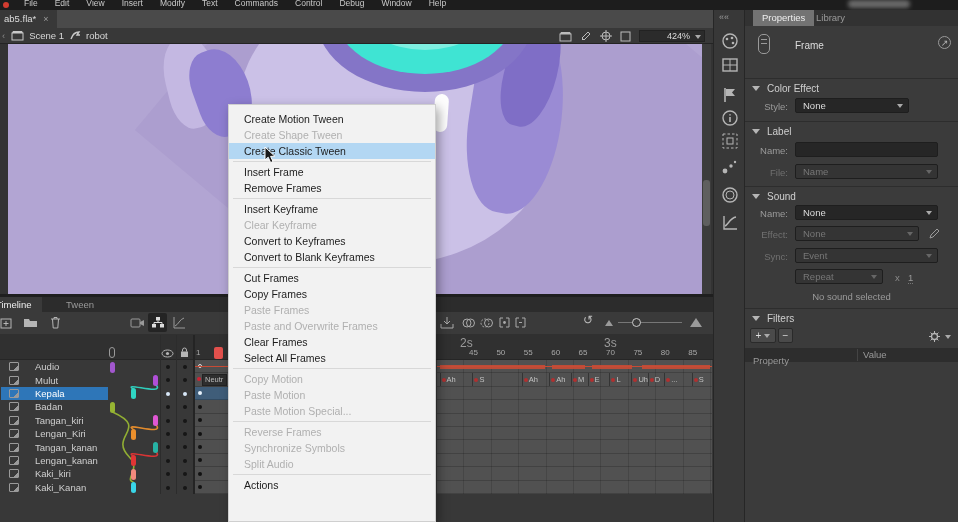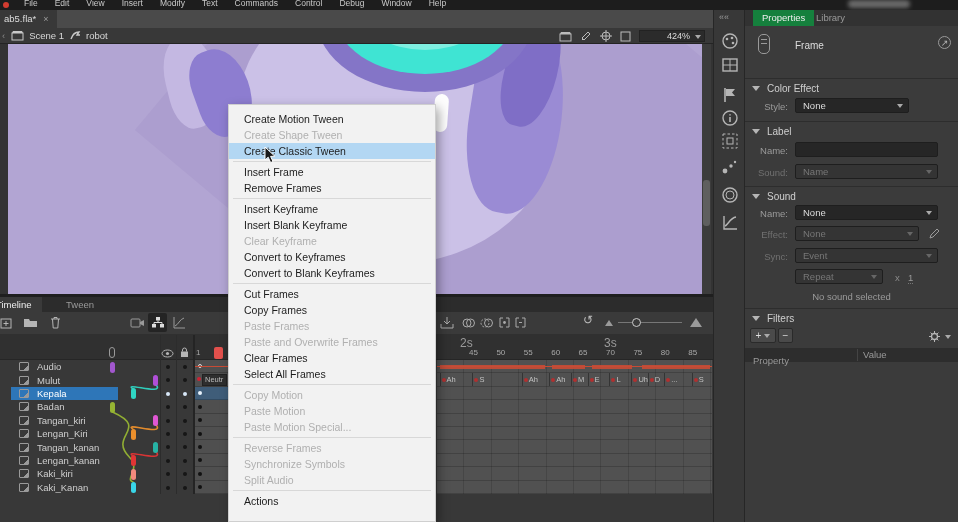--- a/index.html
+++ b/index.html
@@ -44,21 +44,21 @@
   
   .timeline{position:absolute;left:0;top:297px;width:713px;height:225px;background:#383838;border-top:1px solid #222;}
   .tl-tabs{position:absolute;left:0;top:297px;width:713px;height:15px;background:#2c2c2c;}
   .tl-tab{position:absolute;top:0;height:15px;font-size:9.5px;line-height:15px;padding:0 10px;color:#9a9a9a;}
   .tl-tab.active{background:#3a3a3a;color:#eee;}
   .tl-toolbar{position:absolute;left:0;top:312px;width:713px;height:22px;background:#3a3a3a;}
   .tl-head{position:absolute;left:0;top:334px;width:713px;height:26px;background:#303030;border-bottom:1px solid #262626;}
   .ruler-num{position:absolute;top:348px;font-size:8px;color:#a8a8a8;}
   .ruler-sec{position:absolute;top:336px;font-size:12px;color:#9a9a9a;}
   .playhead{position:absolute;left:214px;top:347px;width:9px;height:12px;background:#e2504c;border-radius:2px;}
-  .lrow-name{position:absolute;left:11px;width:107px;display:flex;align-items:center;gap:8px;padding-left:8px;
+  .lrow-name{position:absolute;left:1px;width:107px;display:flex;align-items:center;gap:16px;padding-left:8px;
              color:#cfcfcf;font-size:9.5px;white-space:nowrap;overflow:hidden;}
   .lrow-name.sel{background:#2e76b8;color:#fff;}
   .licon{width:10px;height:9px;border:1px solid #9a9a9a;border-radius:1px;flex:0 0 auto;
          background:linear-gradient(135deg,transparent 70%,#9a9a9a 70%);}
   .ldot{position:absolute;width:4px;height:4px;border-radius:50%;background:#161616;}
   .marker{position:absolute;width:5px;height:11px;border-radius:2.5px;}
   .sliver{position:absolute;left:195px;width:33px;background:#4f4f4f;border-bottom:1px solid rgba(0,0,0,.2);}
   .sliver.sel{background:#3f5d79;}
   .frames-area{position:absolute;left:437px;top:360px;width:275px;height:134px;background:#515151;
     background-image:repeating-linear-gradient(90deg,transparent 0 26.4px,rgba(0,0,0,.14) 26.4px 27.4px);}
@@ -70,21 +70,21 @@
   .tl-empty{position:absolute;left:0;top:494px;width:713px;height:28px;background:#383838;}
   .colline{position:absolute;top:335px;height:159px;width:1px;background:#2c2c2c;}
   .neutr-chip{position:absolute;background:#2e2e2e;color:#bbb;font-size:7.5px;line-height:10px;padding:0 2px;
               border:1px solid #222;white-space:nowrap;overflow:hidden;}
   
   .iconstrip{position:absolute;left:713px;top:10px;width:32px;height:512px;background:#383838;border-left:1px solid #262626;border-right:1px solid #262626;}
   .strip-ic{position:absolute;left:7px;width:18px;height:18px;color:#b5b5b5;}
   .props{position:absolute;left:745px;top:10px;width:213px;height:512px;background:#3b3b3b;}
   .props-tabs{position:absolute;left:745px;top:10px;width:213px;height:16px;background:#323232;}
   .ptab{position:absolute;top:0;height:16px;line-height:16px;font-size:9.5px;padding:0 9px;color:#999;}
-  .ptab.active{background:#15803d;color:#eee;}
+  .ptab.active{background:#737373;color:#eee;}
   .sec-hd{position:absolute;display:flex;gap:7px;align-items:center;color:#cfcfcf;font-size:10px;}
   .tri{width:0;height:0;border-left:4px solid transparent;border-right:4px solid transparent;border-top:5px solid #b5b5b5;}
   .flabel{position:absolute;font-size:9.5px;color:#9a9a9a;text-align:right;width:40px;}
   .flabel.dim{color:#707070;}
   .dd{position:absolute;height:15px;background:#262626;border:1px solid #1e1e1e;border-radius:2px;color:#ddd;
       font-size:9.5px;line-height:13px;padding-left:7px;}
   .dd .chev{position:absolute;right:5px;top:5px;}
   .dd.dim{background:#343434;color:#777;}
   .dd.dim .chev{border-top-color:#666;}
   .divider{position:absolute;left:745px;width:213px;height:1px;background:#2d2d2d;}
@@ -390,21 +390,21 @@
   <span class="flabel" style="left:748px;top:101px;">Style:</span>
   <div class="dd" style="left:795px;top:98px;width:114px;"><span>None</span><span class="chev"></span></div>
 
   <div class="divider" style="top:121px;"></div>
   <div class="sec-hd" style="left:752px;top:126px;">
       <span class="tri"></span>
       <span>Label</span>
     </div>
   <span class="flabel" style="left:748px;top:145px;">Name:</span>
   <input class="dd" style="left: 795px; top: 142px; width: 143px;" value="">
-  <span class="flabel dim" style="left:748px;top:167px;">Sound:</span>
+  <span class="flabel dim" style="left:748px;top:167px;">File:</span>
   <div class="dd dim" style="left:795px;top:164px;width:143px;"><span>Name</span><span class="chev"></span></div>
 
   <div class="divider" style="top:186px;"></div>
   <div class="sec-hd" style="left:752px;top:191px;">
       <span class="tri"></span>
       <span>Sound</span>
     </div>
   <span class="flabel" style="left:748px;top:208px;">Name:</span>
   <div class="dd" style="left:795px;top:205px;width:143px;"><span>None</span><span class="chev"></span></div>
   <span class="flabel dim" style="left:748px;top:229px;">Effect:</span>
@@ -446,21 +446,20 @@
 
   <div class="ctx" id="context-menu">
       <div class="ctx-item">Create Motion Tween</div>
       <div class="ctx-item disabled">Create Shape Tween</div>
       <div class="ctx-item hl">Create Classic Tween</div>
       <div class="ctx-sep"></div>
       <div class="ctx-item">Insert Frame</div>
       <div class="ctx-item">Remove Frames</div>
       <div class="ctx-sep"></div>
       <div class="ctx-item">Insert Keyframe</div>
-      <div class="ctx-item">Insert Blank Keyframe</div>
       <div class="ctx-item disabled">Clear Keyframe</div>
       <div class="ctx-item">Convert to Keyframes</div>
       <div class="ctx-item">Convert to Blank Keyframes</div>
       <div class="ctx-sep"></div>
       <div class="ctx-item">Cut Frames</div>
       <div class="ctx-item">Copy Frames</div>
       <div class="ctx-item disabled">Paste Frames</div>
       <div class="ctx-item disabled">Paste and Overwrite Frames</div>
       <div class="ctx-item">Clear Frames</div>
       <div class="ctx-item">Select All Frames</div>

